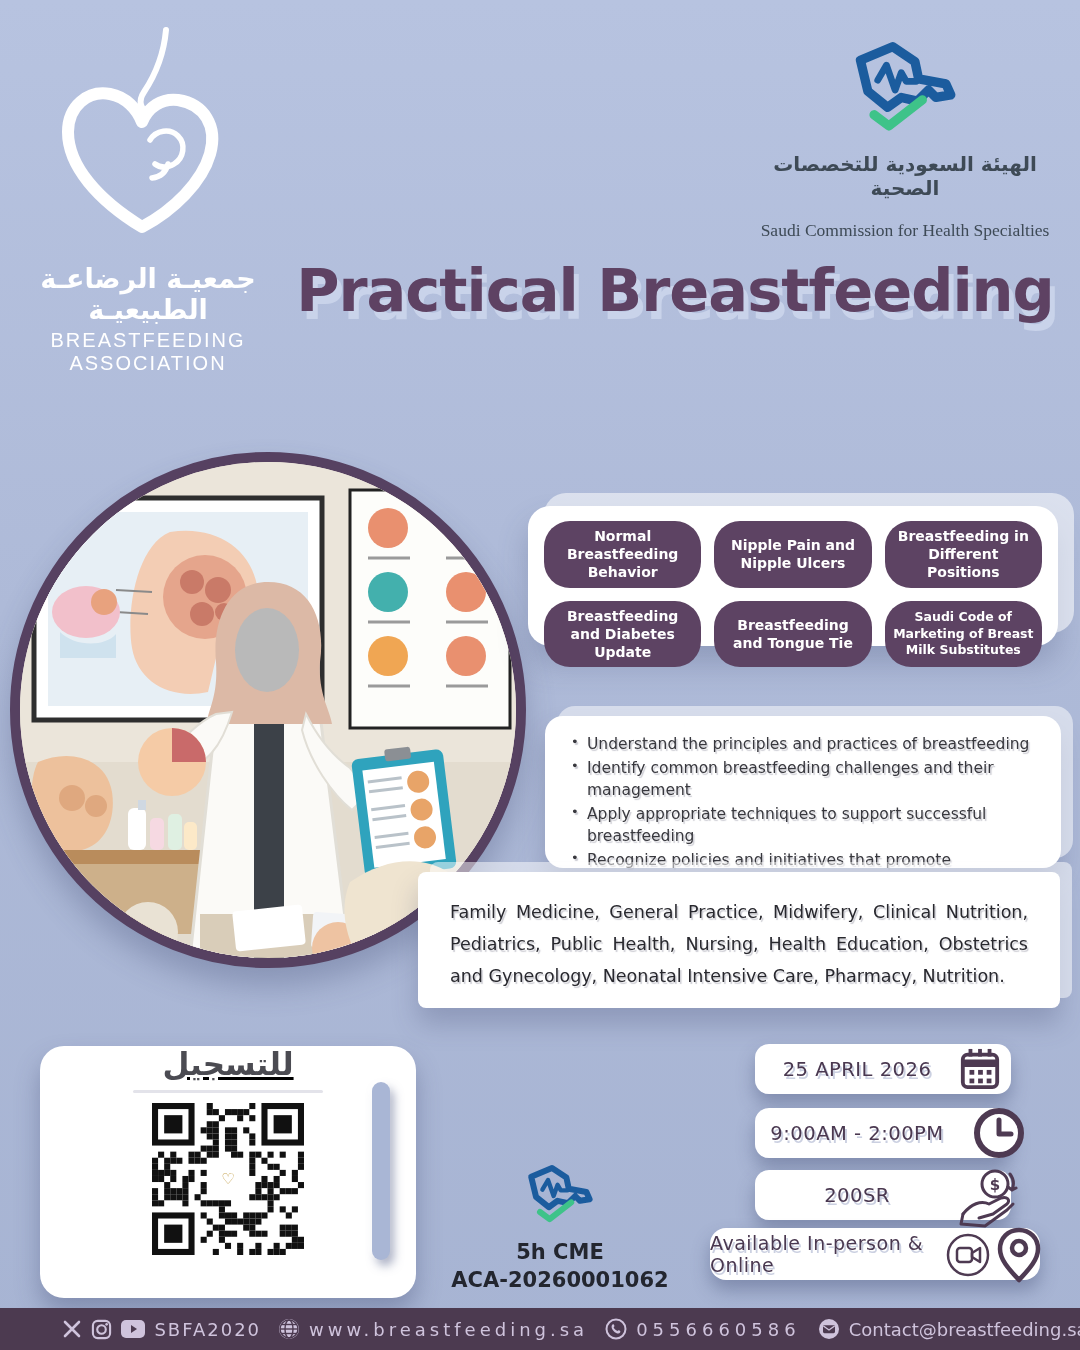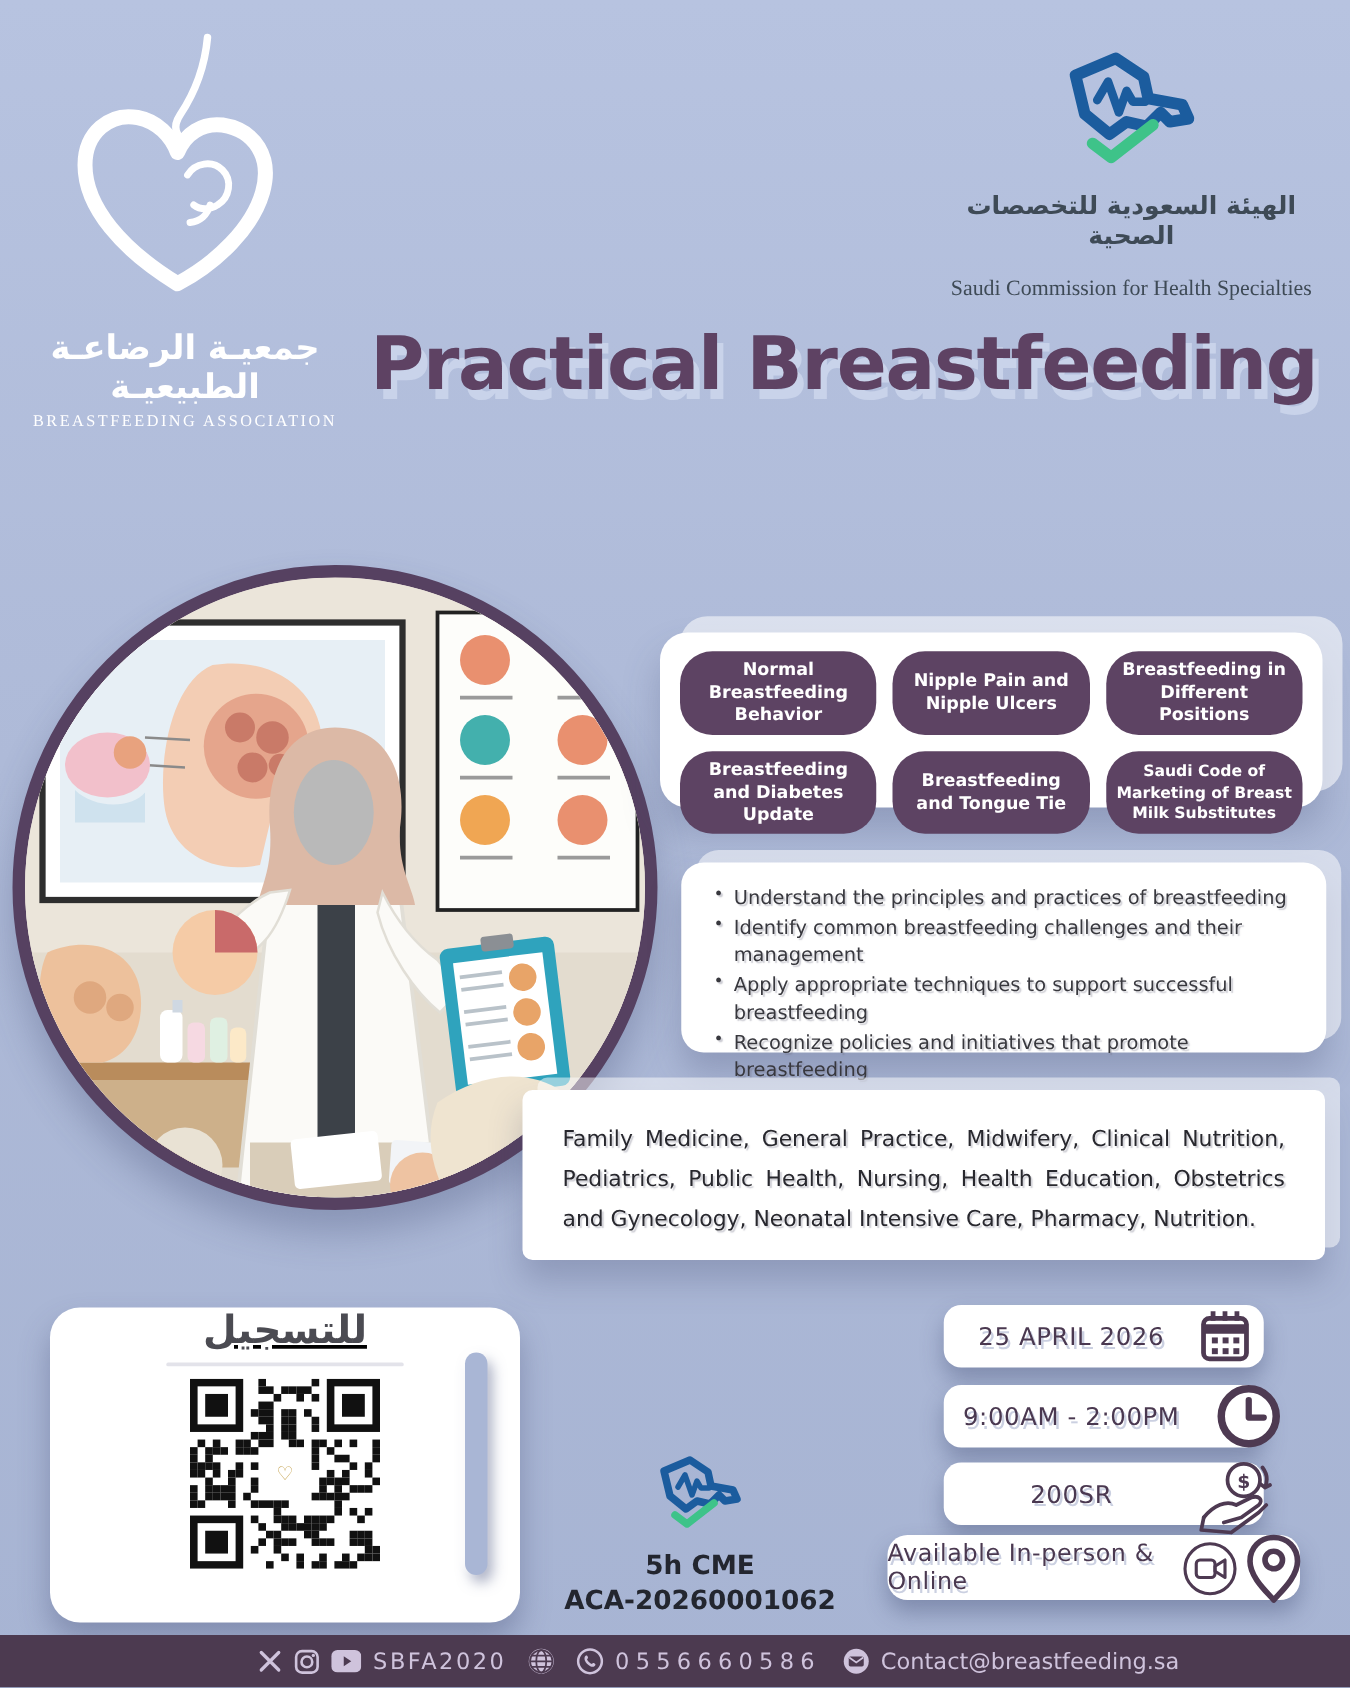--- a/index.html
+++ b/index.html
@@ -3,21 +3,21 @@
 <meta charset="utf-8">
 <style>
   html,body{margin:0;padding:0;background:#9aa7c6;font-family:"DejaVu Sans","Liberation Sans",sans-serif;}
   #poster{position:relative;width:1080px;height:1350px;margin:0 auto;overflow:hidden;
     background:linear-gradient(180deg,#b7c3e0 0%,#aebad8 45%,#a7b4d3 100%);}
   .abs{position:absolute;}
 
   
   .assoc{left:18px;top:22px;width:260px;text-align:center;color:#fff;}
   .assoc .ar{font-size:27px;font-weight:bold;margin-top:2px;}
-  .assoc .en{font-family:Liberation Serif, serif;font-size:13px;letter-spacing:2px;margin-top:4px;}
+  .assoc .en{font-family:Liberation Sans, sans-serif;font-size:20px;letter-spacing:2px;margin-top:4px;}
   .scfhs{left:745px;top:38px;width:320px;text-align:center;color:#3e4a56;}
   .scfhs .ar{font-size:20px;font-weight:bold;margin-top:6px;}
   .scfhs .en{font-family:"Liberation Serif",serif;font-size:17.5px;margin-top:20px;}
 
   
   .title{left:280px;top:244px;width:790px;text-align:center;color:#5e4263;font-weight:bold;
     font-size:59px;line-height:1.58;letter-spacing:-1px;
     text-shadow:5px 8px 0 #c9d3ea;}
 
   
@@ -30,21 +30,21 @@
   .panel{left:528px;top:506px;width:530px;height:140px;background:#fff;border-radius:22px;
     box-shadow:16px -13px 0 0 rgba(255,255,255,.55),0 18px 30px rgba(70,80,120,.28);
     display:grid;grid-template-columns:1fr 1fr 1fr;grid-template-rows:1fr 1fr;
     gap:13px;padding:15px 16px;box-sizing:border-box;}
   .pill{background:#5d4363;border-radius:26px;color:#fff;font-weight:bold;font-size:14px;
     line-height:1.3;display:flex;align-items:center;justify-content:center;text-align:center;
     padding:6px 8px;}
   .pill.small{font-size:12.5px;}
 
   
-  .objectives{left:545px;top:690px;width:516px;height:152px;background:#fff;border-radius:18px;
+  .objectives{left:545px;top:716px;width:516px;height:152px;background:#fff;border-radius:18px;
     box-shadow:12px -10px 0 0 rgba(255,255,255,.5),0 16px 26px rgba(60,70,110,.26);
     box-sizing:border-box;padding:17px 18px 14px 26px;}
   .objectives ul{margin:0;padding:0;list-style:none;color:#38383e;font-size:15.5px;line-height:1.42;
     text-shadow:1.5px 1.5px 1px rgba(110,110,130,.35);}
   .objectives li{position:relative;padding-left:16px;margin-bottom:2px;}
   .objectives li::before{content:"•";position:absolute;left:0;top:0;font-size:13px;}
 
   
   .audience{left:418px;top:872px;width:642px;height:136px;background:#fff;border-radius:8px;
     box-shadow:12px -10px 0 0 rgba(255,255,255,.5),0 16px 26px rgba(60,70,110,.26);
@@ -510,20 +510,21 @@
           <circle cx="11" cy="11" r="10" fill="#cfc3dc"></circle>
           <g stroke="#4c3a50" stroke-width="1.4" fill="none">
             <circle cx="11" cy="11" r="9"></circle>
             <ellipse cx="11" cy="11" rx="4" ry="9"></ellipse>
             <line x1="2" y1="11" x2="20" y2="11"></line>
             <line x1="3" y1="6.5" x2="19" y2="6.5"></line>
             <line x1="3" y1="15.5" x2="19" y2="15.5"></line>
           </g>
         </svg>
     </span>
+    <span class="sp">www.breastfeeding.sa</span>
     <span class="ficon" style="margin-left:8px;">
       <svg width="22" height="22" viewBox="0 0 22 22">
           <circle cx="11" cy="11" r="9.5" fill="none" stroke="#cfc3dc" stroke-width="2"></circle>
           <path d="M7.5 6.5 C8.5 6 9 6.5 9.3 7.5 C9.6 8.4 9.2 8.8 8.6 9.3 C9.2 10.8 10.8 12.4 12.5 13.1 C13 12.5 13.5 12.1 14.4 12.5 C15.3 12.9 15.7 13.5 15.1 14.4 C14.4 15.6 12.8 15.7 11.2 14.9 C9.2 13.9 7.6 12.3 6.9 10.4 C6.3 8.8 6.6 7.1 7.5 6.5 Z" fill="#cfc3dc"></path>
         </svg>
     </span>
     <span class="sp2">0556660586</span>
     <span class="ficon" style="margin-left:8px;">
       <svg width="22" height="22" viewBox="0 0 22 22">
           <circle cx="11" cy="11" r="10" fill="#cfc3dc"></circle>

